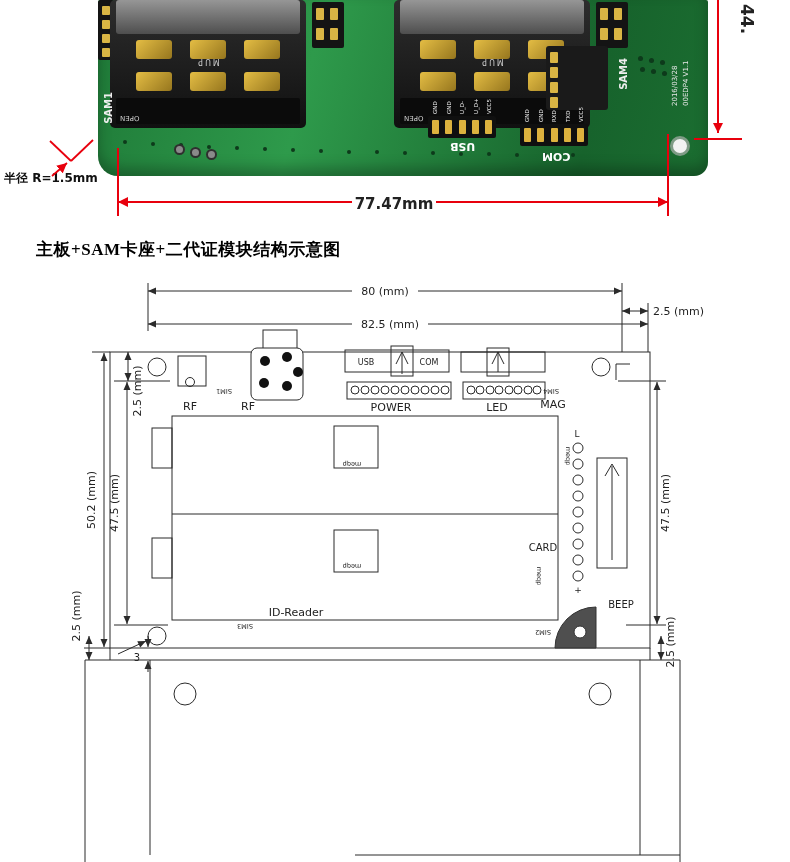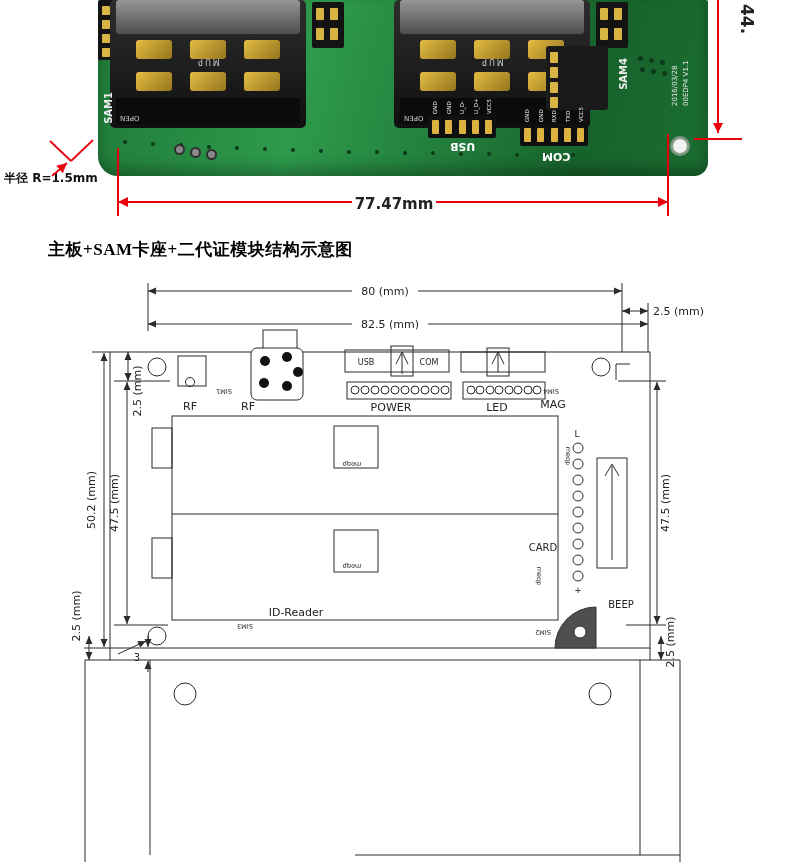--- a/index.html
+++ b/index.html
@@ -49,21 +49,21 @@
   .vias{position:absolute;left:25px;top:140px;width:4px;height:4px;border-radius:50%;background:#0d3a1b;
         box-shadow:28px 2px #0d3a1b,56px 3px #0d3a1b,84px 5px #0d3a1b,112px 6px #0d3a1b,
         140px 7px #0d3a1b,168px 8px #0d3a1b,196px 9px #0d3a1b,224px 10px #0d3a1b,252px 10px #0d3a1b,
         280px 11px #0d3a1b,308px 11px #0d3a1b,336px 12px #0d3a1b,364px 12px #0d3a1b,392px 13px #0d3a1b,
         420px 13px #0d3a1b,448px 13px #0d3a1b;}
   .vias2{position:absolute;left:540px;top:56px;width:5px;height:5px;border-radius:50%;background:#0d3a1b;
         box-shadow:11px 2px #0d3a1b,22px 4px #0d3a1b,2px 11px #0d3a1b,13px 13px #0d3a1b,24px 15px #0d3a1b;}
 
   .radius-note{position:absolute;left:4px;top:170px;font-weight:bold;font-size:12px;color:#111;}
   .title{position:absolute;left:36px;top:238px;font-family:"Liberation Serif",serif;
-         font-weight:bold;font-size:17px;color:#000;letter-spacing:.5px;margin-left:12px;}
+         font-weight:bold;font-size:17px;color:#000;letter-spacing:.5px;}
 
   
   .overlay{position:absolute;left:0;top:0;}
   .overlay text{font-family:"DejaVu Sans",sans-serif;fill:#222;stroke:none;}
   .t11{font-size:11px}.t10{font-size:10px}.t9{font-size:9px}.t8{font-size:8px}
   .tt{font-size:6.5px;fill:#444}
   .rB{fill:#e8000d;font-weight:bold;}
 </style>
 </head>
 <body>

